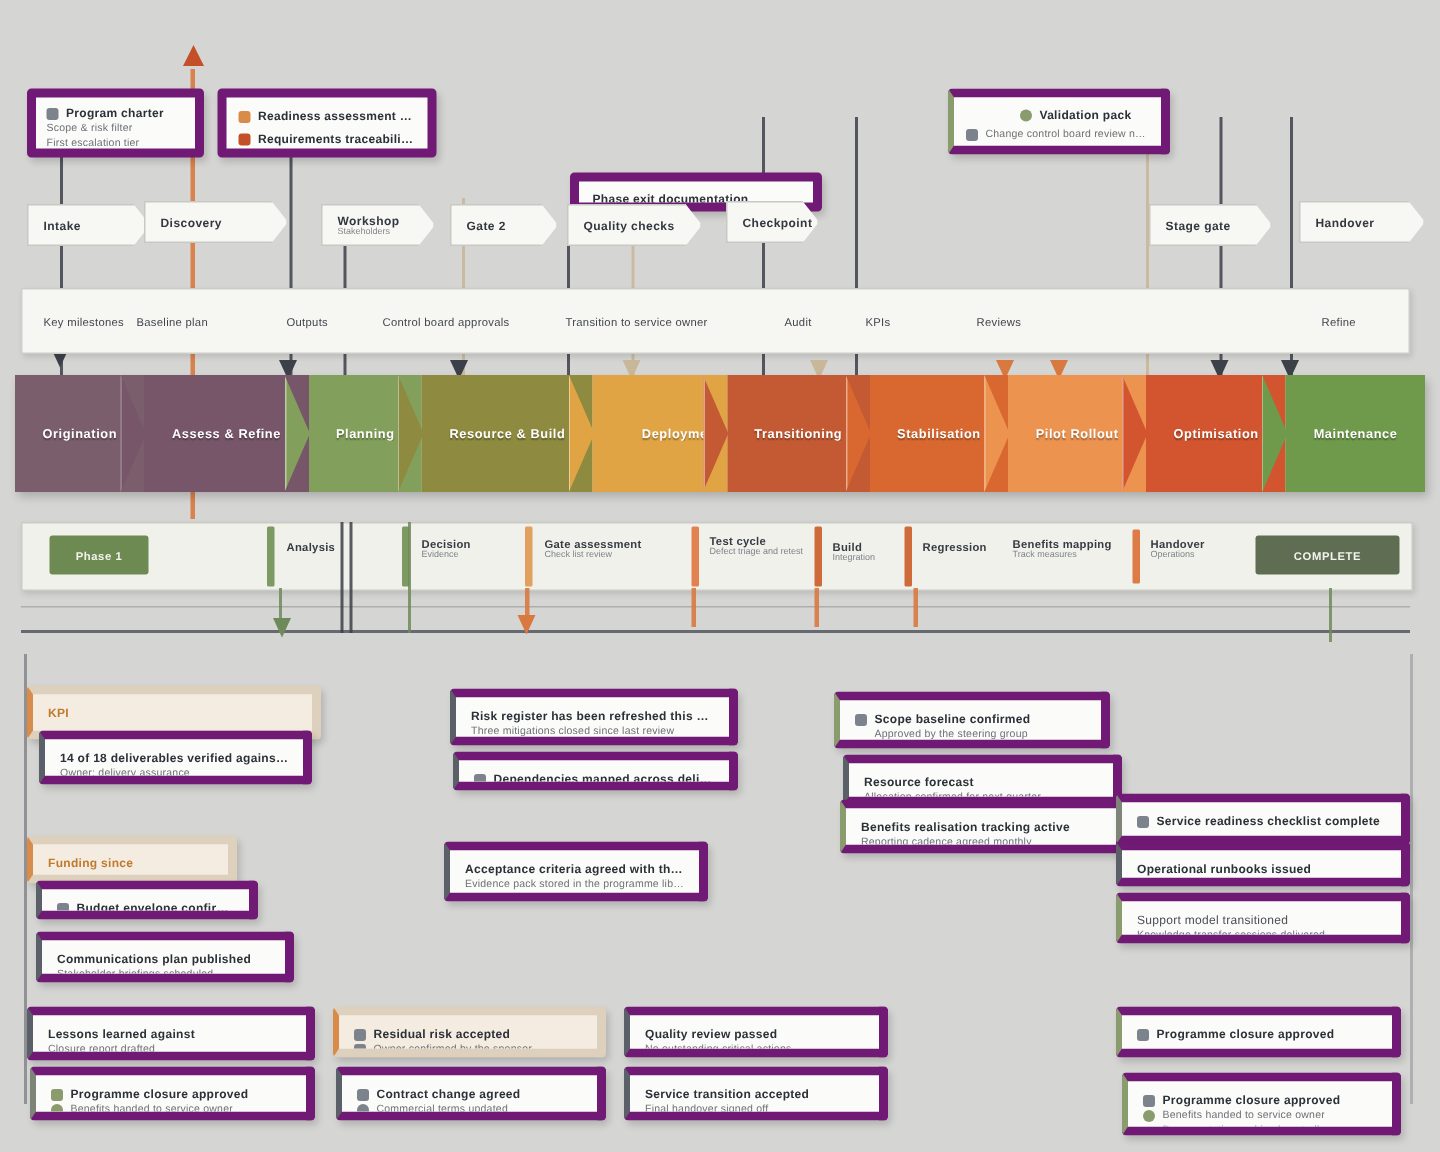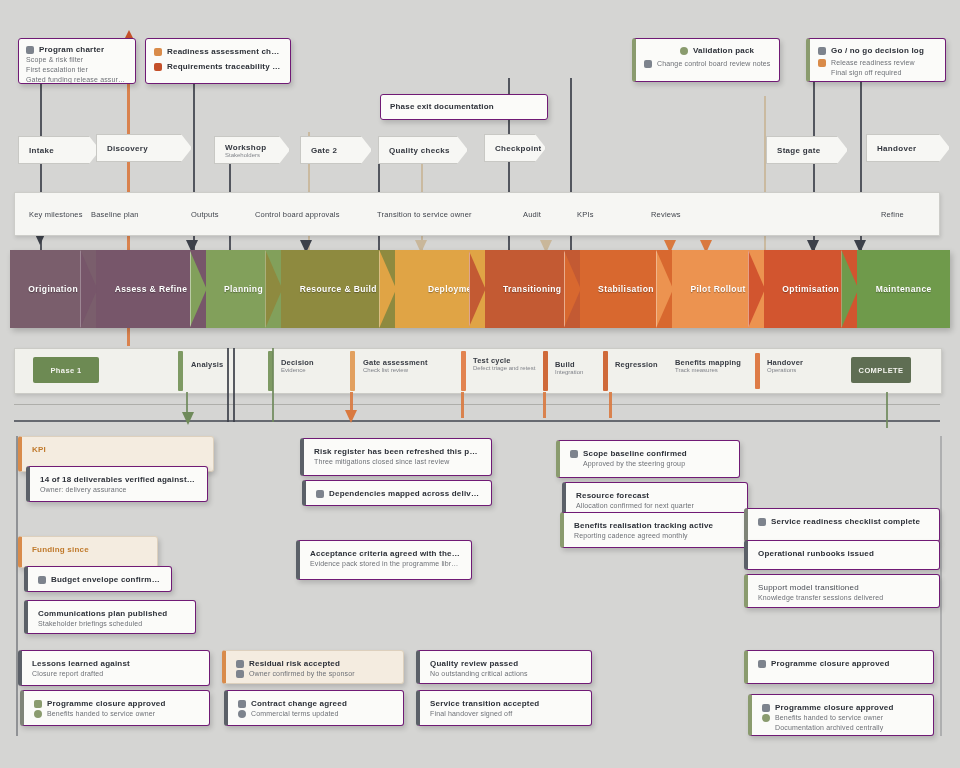--- a/index.html
+++ b/index.html
@@ -20,23 +20,23 @@
   .hline.dark{background:#4a4e58;height:2px;opacity:.8;}
 
   .arrow-up{position:absolute;width:0;height:0;border-left:7px solid transparent;border-right:7px solid transparent;border-bottom:14px solid #c4502a;}
   .arrow-down{position:absolute;width:0;height:0;border-left:6px solid transparent;border-right:6px solid transparent;border-top:13px solid #3c4049;}
   .arrow-down.tan{border-top-color:#c9b79a;}
   .arrow-down.green{border-top-color:#6f8a5a;}
   .arrow-down.orange{border-top-color:#d9793f;}
 
   
   .card{
-    position:absolute;background:#f4f4f1;border:1px solid #701a75;
+    position:absolute;background:#f4f4f1;border:6px solid #701a75;
     border-radius:3px;box-shadow:2px 3px 5px rgba(0,0,0,.16);
-    padding:7px 10px;box-sizing:border-box;overflow:hidden;
+    padding:7px 10px;box-sizing:border-box;overflow:hidden;margin-top:21px;
   }
   .card.cream{background:#f4ece0;border-color:#ddd0bd;}
   .card.white{background:#fbfbf9;}
   .card.accent-l{border-left:4px solid #8a9b6e;}
   .card.accent-o{border-left:4px solid #d98b4a;}
   .card.accent-g{border-left:4px solid #7f8478;}
   .card.accent-d{border-left:4px solid #5b6068;}
   .t1{font-size:8px;color:#2c3038;font-weight:bold;line-height:11px;letter-spacing:.2px;
       white-space:nowrap;overflow:hidden;text-overflow:ellipsis;}
   .t2{font-size:7px;color:#6d7076;line-height:10px;letter-spacing:.15px;
@@ -136,31 +136,20 @@
     <div class="row" style="margin-bottom:3px;padding-left:36px;">
       <span class="badge g round"></span>
       <span class="t1">Validation pack</span>
     </div>
     <div class="row">
       <span class="badge b"></span>
       <span class="t2">Change control board review notes</span>
     </div>
   </div>
 
-  <div class="card white accent-l" style="left:806px;top:38px;width:140px;height:44px;padding:6px 8px;">
-    <div class="row" style="margin-bottom:2px;">
-      <span class="badge b"></span>
-      <span class="t1">Go / no go decision log</span>
-    </div>
-    <div class="row">
-      <span class="badge o"></span>
-      <span class="t2">Release readiness review</span>
-    </div>
-    <div class="t2" style="margin-left:13px;">Final sign off required</div>
-  </div>
 
   <div class="sign" style="left:18px;top:136px;width:82px;">
     <span class="st">Intake</span>
     </div>
   <div class="sign" style="left:96px;top:134px;width:96px;">
     <span class="st">Discovery</span>
     </div>
   <div class="sign" style="left:214px;top:136px;width:76px;">
     <div>
         <div class="st">Workshop</div>
@@ -243,21 +232,21 @@
       </div>
     <div class="chev" style="background:#6f9a4b;">
       <span class="lbl">Maintenance</span>
       </div>
   </div>
 
   <div id="subbar">
     <div class="pill start" style="left:18px;width:66px;">
       <span>Phase 1</span>
       </div>
-    <div class="pill end" style="right:30px;width:60px;justify-content:center;">
+    <div class="pill end" style="right:8px;width:96px;justify-content:center;">
       <span>COMPLETE</span>
       </div>
 
     <div class="tick" style="left:163px;top:2px;height:40px;background:#7e9a63;"></div>
     <div class="sub-item" style="left:176px;top:11px;">
       <div class="a">Analysis</div>
       <div class="b"></div>
       </div>
 
     <div class="tick" style="left:253px;top:2px;height:40px;background:#7e9a63;"></div>

